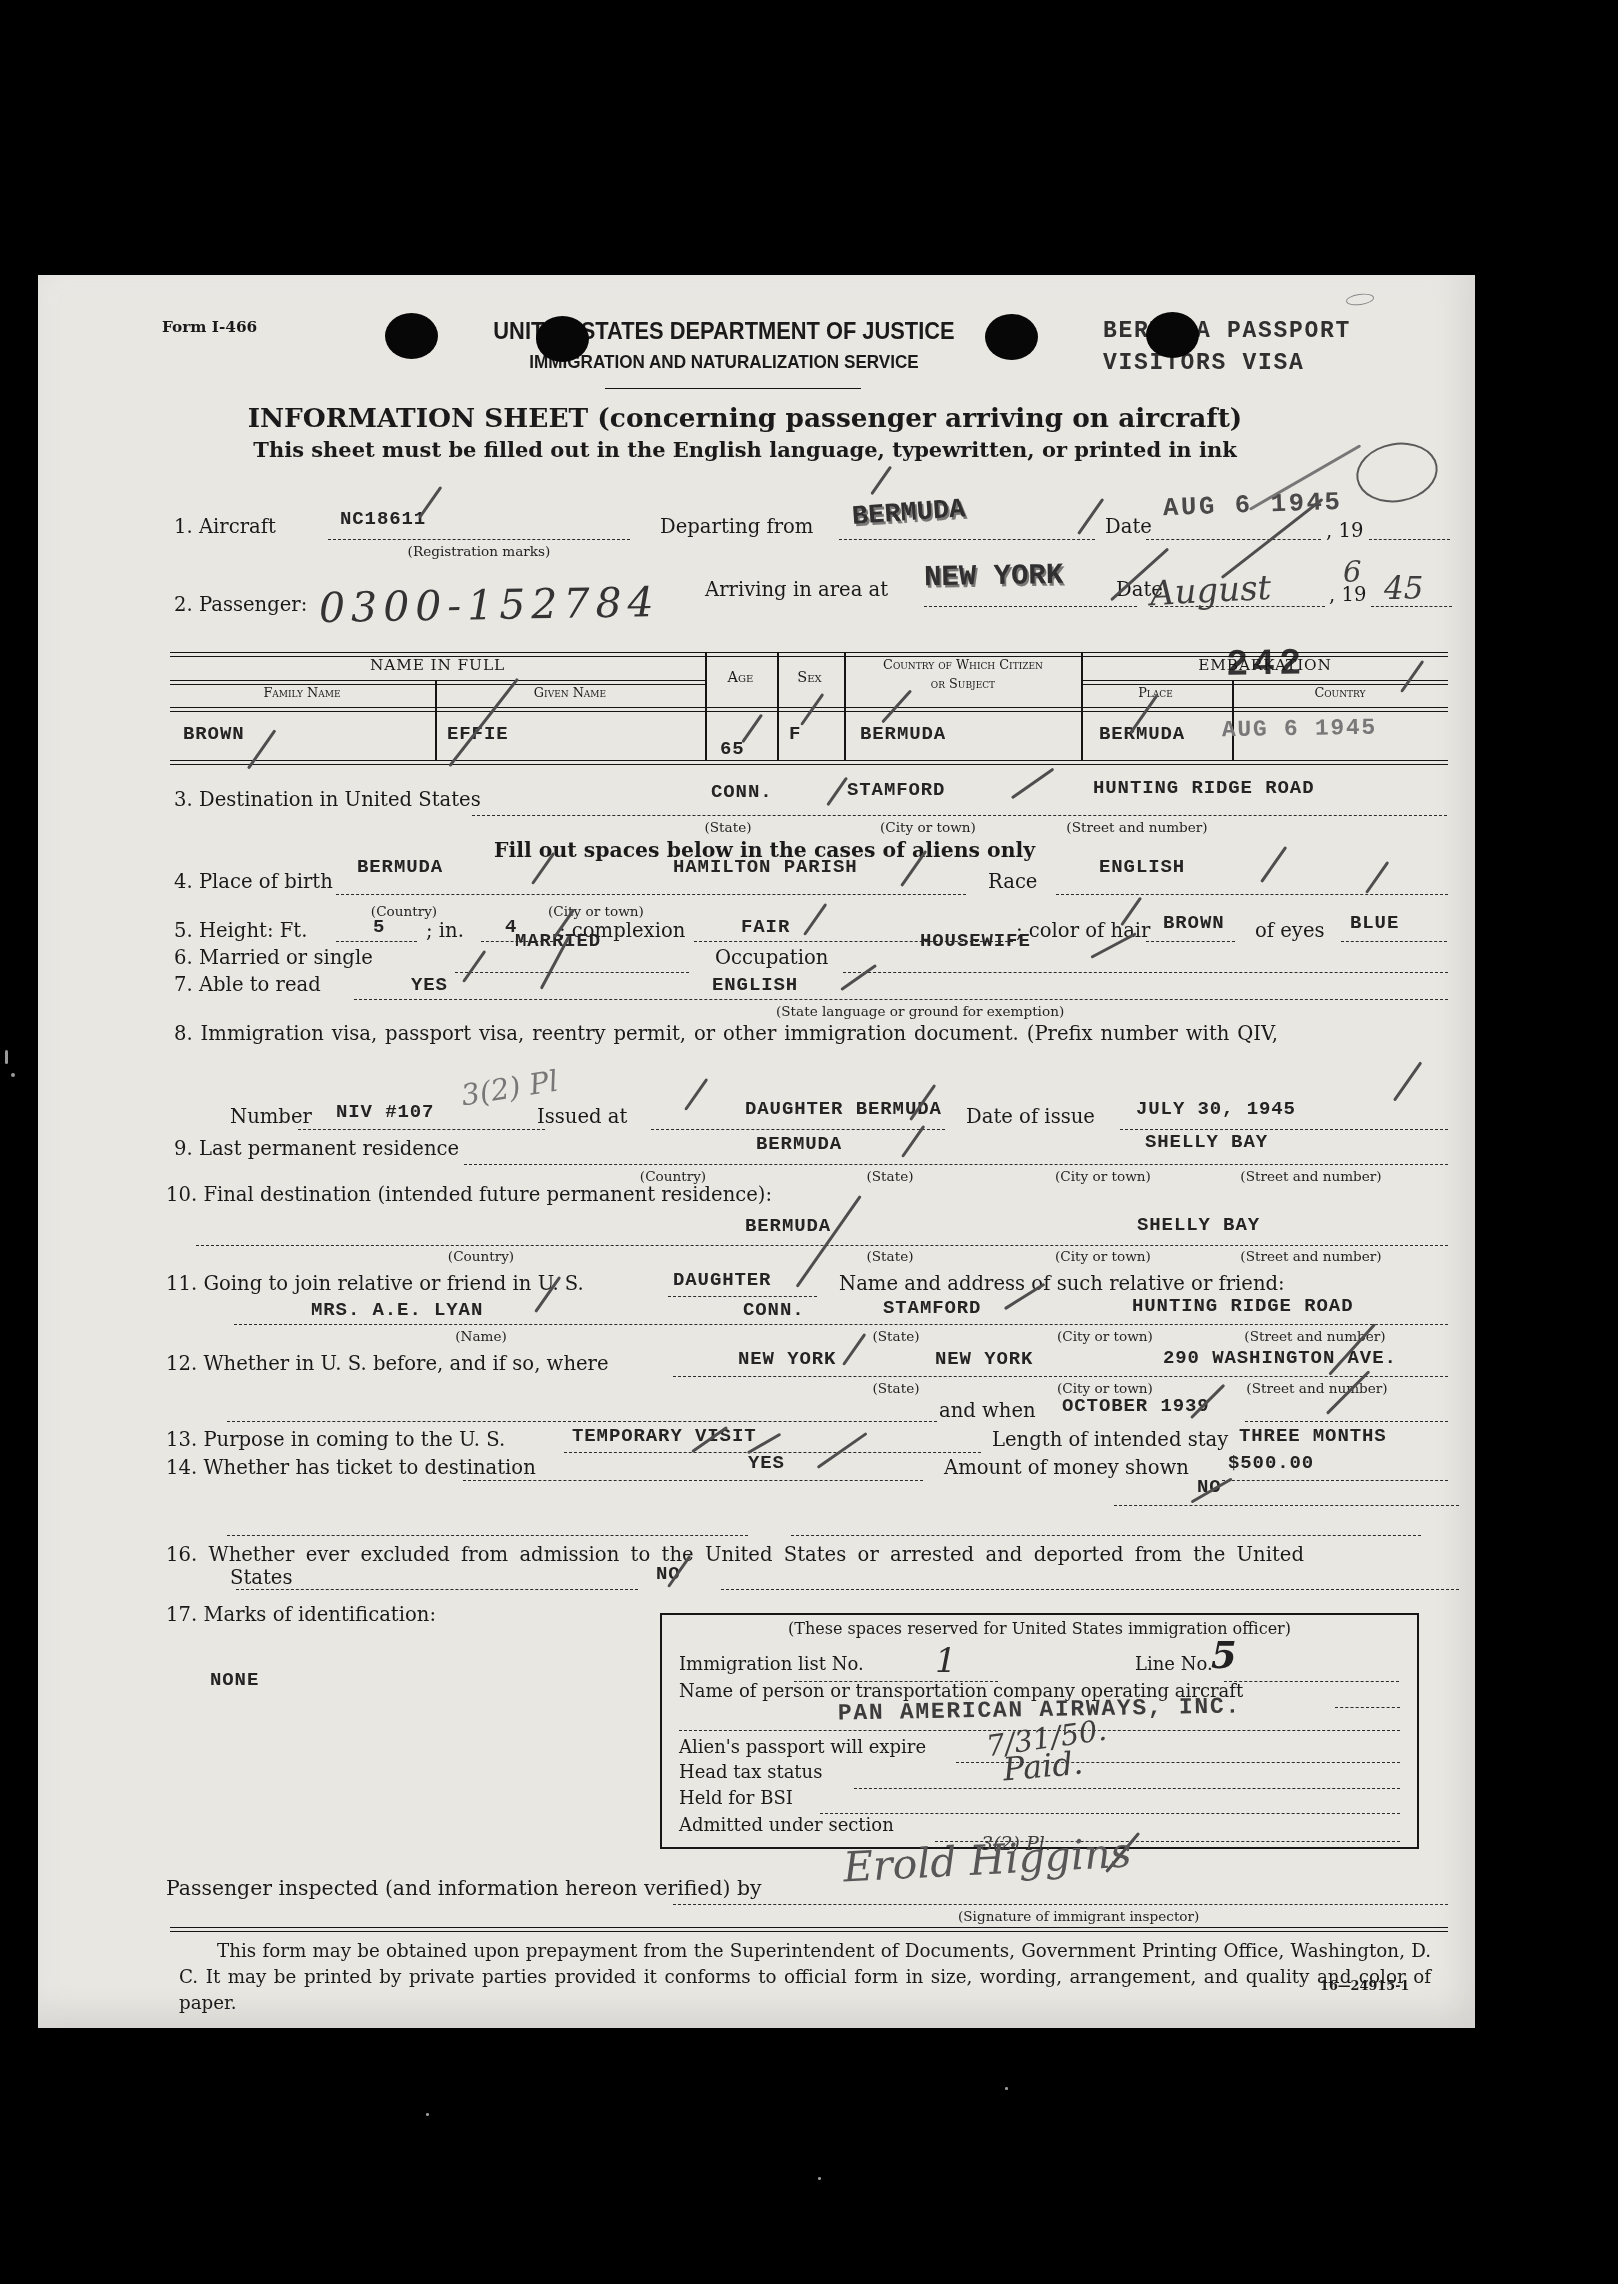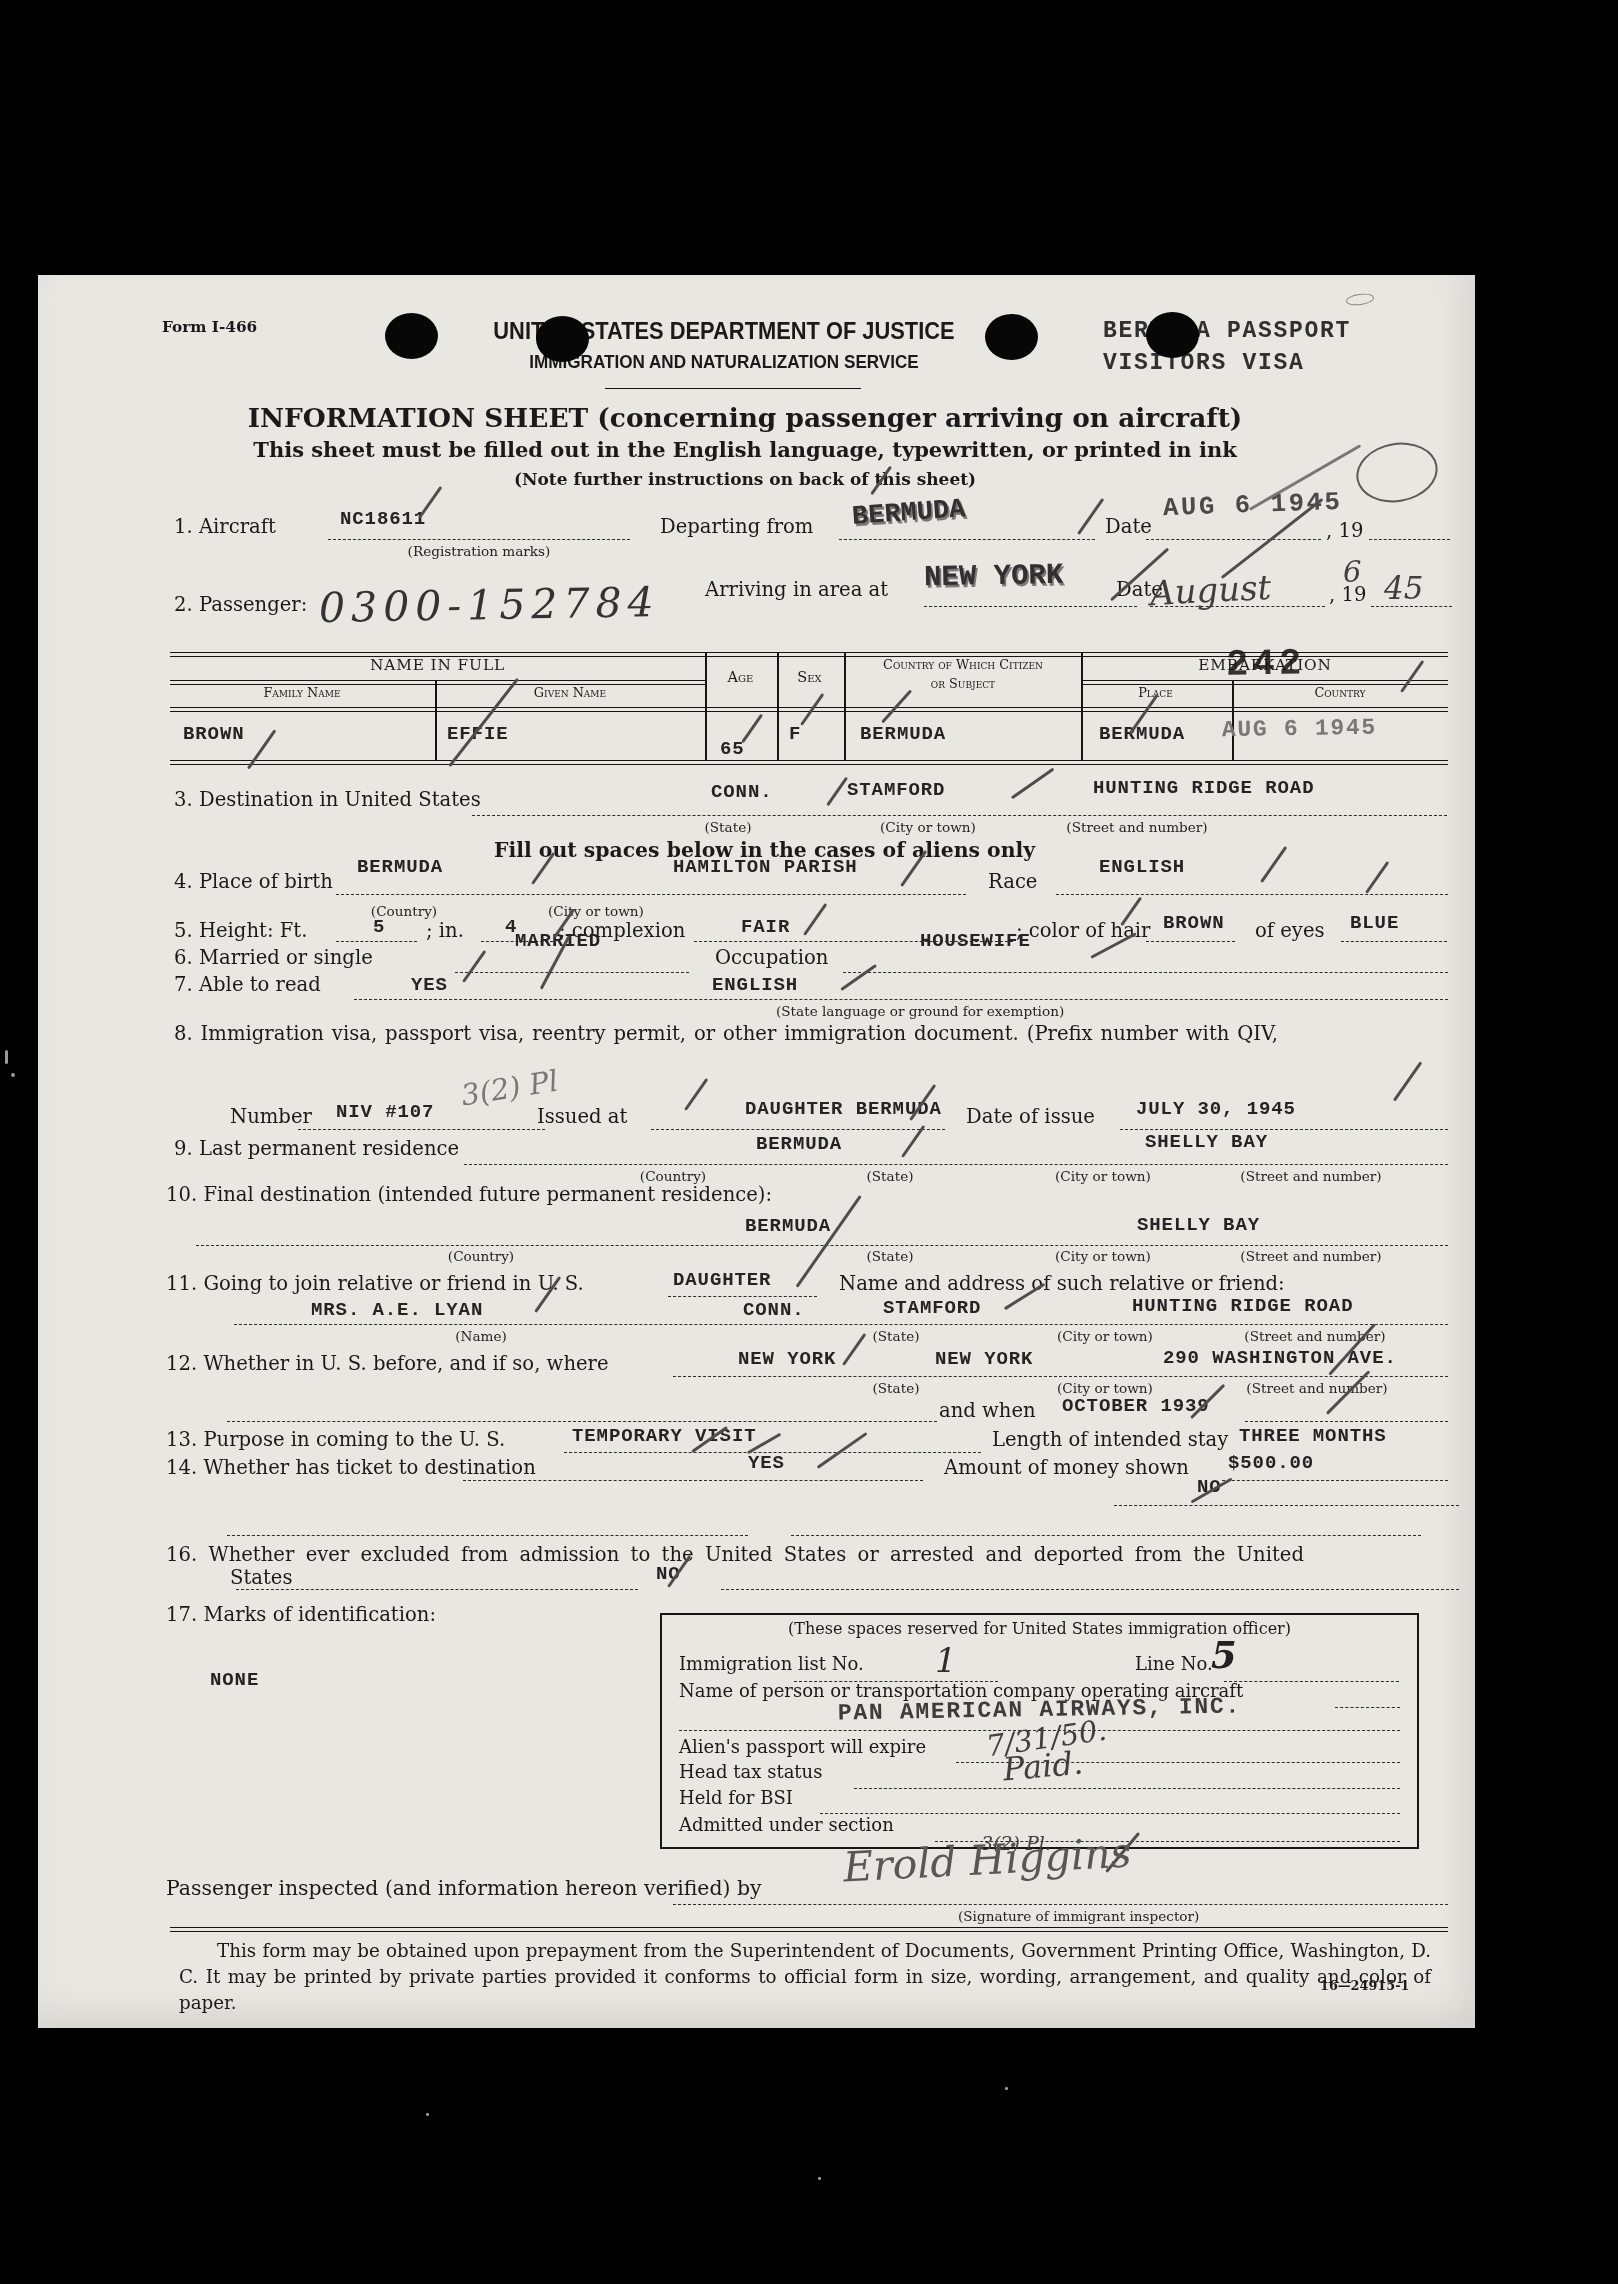--- a/index.html
+++ b/index.html
@@ -44,21 +44,20 @@
   <span class="t stamp" style="left:1065px;top:75px;font-size:23px;letter-spacing:1.7px;">VISITORS VISA</span>
   <div class="drule" style="left:567px;top:113px;width:256px;border-bottom:none;height:0;"></div>
 
   <div class="punch" style="left:347px;top:38px;"></div>
   <div class="punch" style="left:498px;top:41px;"></div>
   <div class="punch" style="left:947px;top:39px;"></div>
   <div class="punch" style="left:1108px;top:37px;"></div>
 
   <span class="t b ctr" style="left:196px;top:163px;width:1022px;font-size:21px;">This sheet must be filled out in the English language, typewritten, or printed in ink</span>
   <span class="t b ctr" style="left:196px;top:128px;width:1022px;font-size:26.4px;">INFORMATION SHEET (concerning passenger arriving on aircraft)</span>
-  <span class="t b ctr" style="left:196px;top:195px;width:1022px;font-size:17px;">(Note further instructions on back of this sheet)</span>
 
   <div style="position:absolute;left:1318px;top:168px;width:78px;height:55px;border:2.6px solid #5a5a5a;border-radius:50%;transform:rotate(-10deg);"></div>
   <div class="slash" style="left:1203px;top:201px;width:128px;background:#777;transform:rotate(-30deg);"></div>
   <div style="position:absolute;left:1308px;top:19px;width:25.6px;height:8.5px;border:1.7px solid #888;border-radius:50%;transform:rotate(-8deg);"></div>
 
   <span class="t lbl" style="left:136px;top:241px;">1. Aircraft</span>
   <span class="t typed" style="left:302px;top:234px;">NC18611</span>
   <div class="dots" style="left:290px;top:264px;width:302px;"></div>
   <span class="t sub ctr" style="left:290px;top:269px;width:302px;">(Registration marks)</span>
   <span class="t lbl" style="left:622px;top:241px;">Departing from</span>

